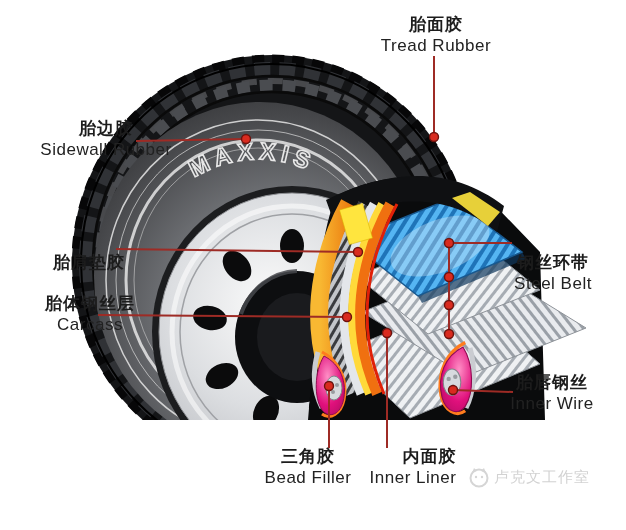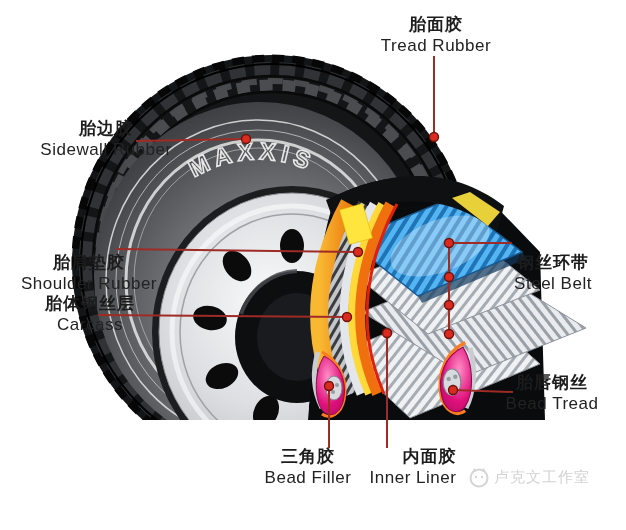--- a/index.html
+++ b/index.html
@@ -197,33 +197,32 @@
   <div class="label" style="left:436px;top:14px;">
     <span class="zh">胎面胶</span>
     <span class="en">Tread Rubber</span>
   </div>
   <div class="label" style="left:106px;top:118px;">
     <span class="zh">胎边胶</span>
     <span class="en">Sidewall Rubber</span>
   </div>
   <div class="label" style="left:89px;top:228px;margin-top:24px;">
     <span class="zh">胎肩垫胶</span>
-    <span class="en">Shoulder Rubber</span>
   </div>
   <div class="label" style="left:90px;top:293px;">
     <span class="zh">胎体钢丝层</span>
     <span class="en">Carcass</span>
   </div>
   <div class="label" style="left:553px;top:220px;margin-top:32px;">
     <span class="zh">钢丝环带</span>
     <span class="en">Steel Belt</span>
   </div>
   <div class="label" style="left:552px;top:372px;">
     <span class="zh">胎唇钢丝</span>
-    <span class="en">Bead Tread</span>
+    <span class="en">Inner Wire</span>
   </div>
   <div class="label" style="left:308px;top:446px;">
     <span class="zh">三角胶</span>
     <span class="en">Bead Filler</span>
   </div>
   <div class="label" style="left:413px;top:446px;text-align:right;">
     <span class="zh">内面胶</span>
     <span class="en">Inner Liner</span>
   </div>
 

